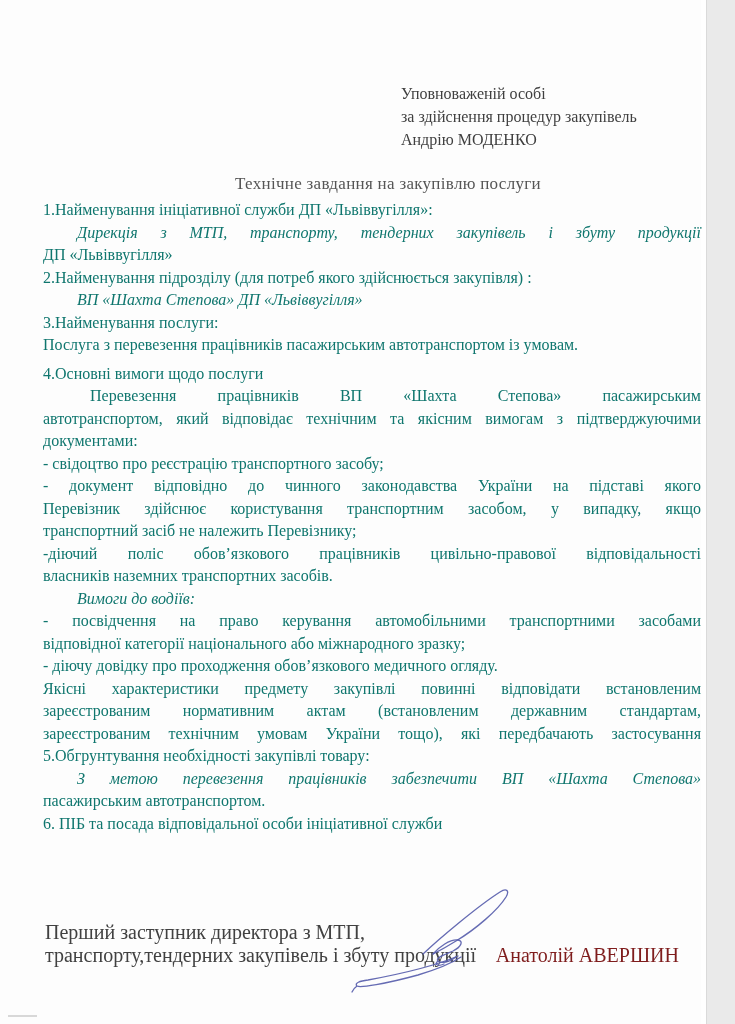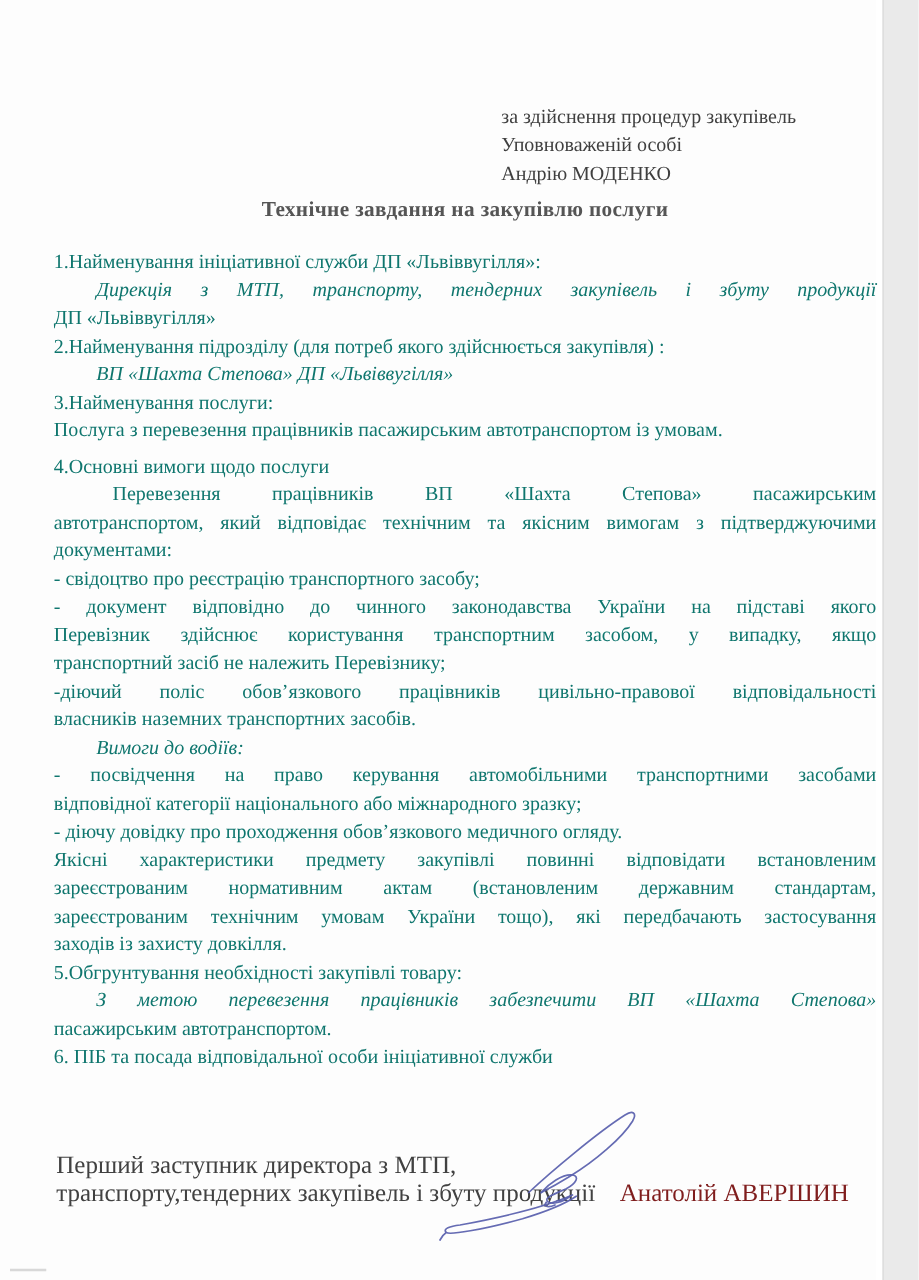--- a/index.html
+++ b/index.html
@@ -21,22 +21,22 @@
   }
   .scan-strip{
     position:absolute;top:0;right:0;width:28px;height:100%;
     background:#eaeaea;border-left:1px solid #dadada;
   }
   .addressee{
     position:absolute;left:401px;top:82px;width:300px;
     font-size:16px;line-height:23px;color:#3f3f3f;
   }
   .title{
-    position:absolute;left:43px;top:158px;width:658px;margin:0;
-    text-align:center;font-size:17px;font-weight:bold;color:#555555;
+    position:absolute;left:43px;top:158px;width:658px;margin:16px;
+    text-align:center;font-size:17px;font-weight:normal;color:#555555;
     letter-spacing:.3px;
   }
   .body{
     position:absolute;left:43px;top:199px;width:658px;
     font-size:16px;line-height:22.5px;color:#0f766e;
   }
   .ln{min-height:22.5px;}
   .ind{padding-left:34px;font-style:italic;}
   .ind2{padding-left:47px;}
   .st{text-align:justify;text-align-last:justify;}
@@ -61,22 +61,22 @@
 </style>
 </head>
 <body>
 
 <div class="page">
 
   <div class="edge-highlight"></div>
   <div class="scan-strip"></div>
 
   <div class="addressee">
+    <div>Уповноваженій особі</div>
     <div>за здійснення процедур закупівель</div>
-    <div>Уповноваженій особі</div>
     <div>Андрію МОДЕНКО</div>
   </div>
 
   <h1 class="title">Технічне завдання на закупівлю послуги</h1>
 
   <div class="body">
     <div class="ln">1.Найменування ініціативної служби ДП «Львіввугілля»:</div>
     <div class="ln ind st">Дирекція з МТП, транспорту, тендерних закупівель і збуту продукції</div>
     <div class="ln">ДП «Львіввугілля»</div>
     <div class="ln">2.Найменування  підрозділу  (для потреб якого здійснюється закупівля) :</div>
@@ -93,21 +93,20 @@
     <div class="ln">транспортний засіб не належить Перевізнику;</div>
     <div class="ln st">-діючий поліс обов’язкового працівників цивільно-правової відповідальності</div>
     <div class="ln">власників наземних транспортних засобів.</div>
     <div class="ln ind">Вимоги до водіїв:</div>
     <div class="ln st">- посвідчення на право керування автомобільними транспортними засобами</div>
     <div class="ln">відповідної категорії національного або міжнародного зразку;</div>
     <div class="ln">- діючу довідку про проходження обов’язкового медичного огляду.</div>
     <div class="ln st">Якісні характеристики предмету закупівлі повинні відповідати встановленим</div>
     <div class="ln st">зареєстрованим нормативним актам (встановленим державним стандартам,</div>
     <div class="ln st">зареєстрованим технічним умовам України тощо), які передбачають застосування</div>
-    <div class="ln">заходів із захисту довкілля.</div>
     <div class="ln">5.Обгрунтування необхідності закупівлі товару:</div>
     <div class="ln ind st">З метою  перевезення працівників забезпечити ВП «Шахта Степова»</div>
     <div class="ln">пасажирським автотранспортом.</div>
     <div class="ln">6. ПІБ та посада відповідальної особи ініціативної служби</div>
   </div>
 
   <div class="footer">
     <div>Перший заступник директора з МТП,</div>
     <div>транспорту,тендерних закупівель і збуту продукції</div>
     <div class="signer-name">Анатолій АВЕРШИН</div>

